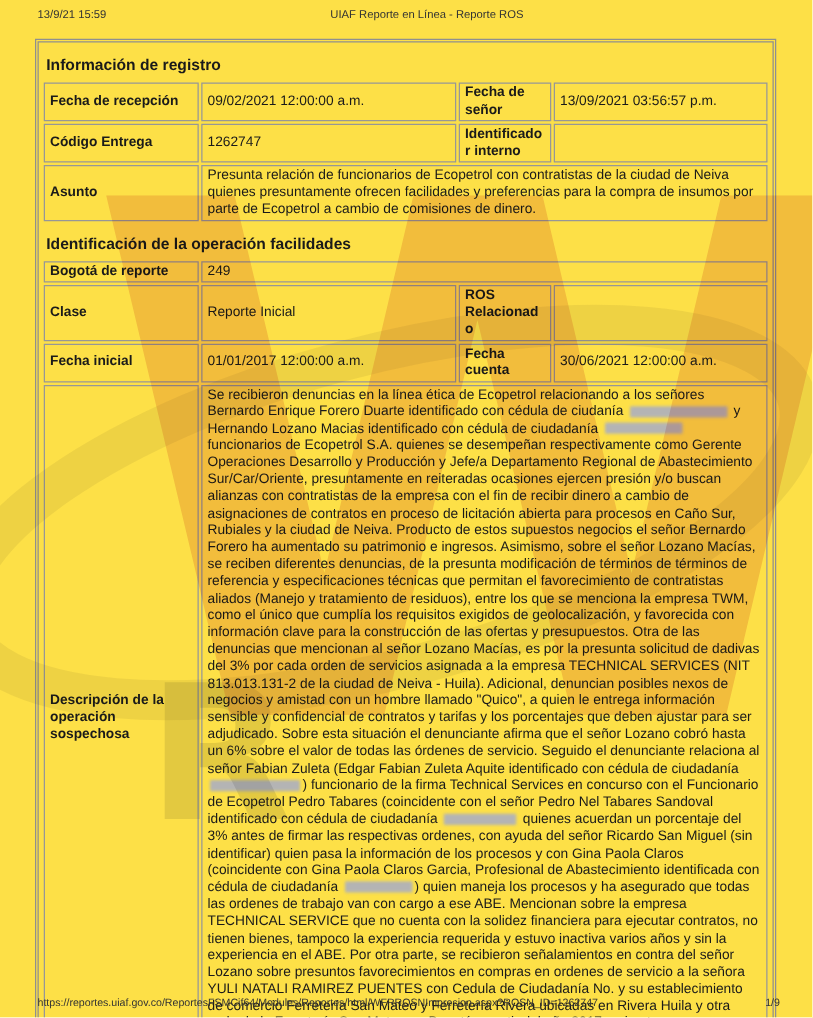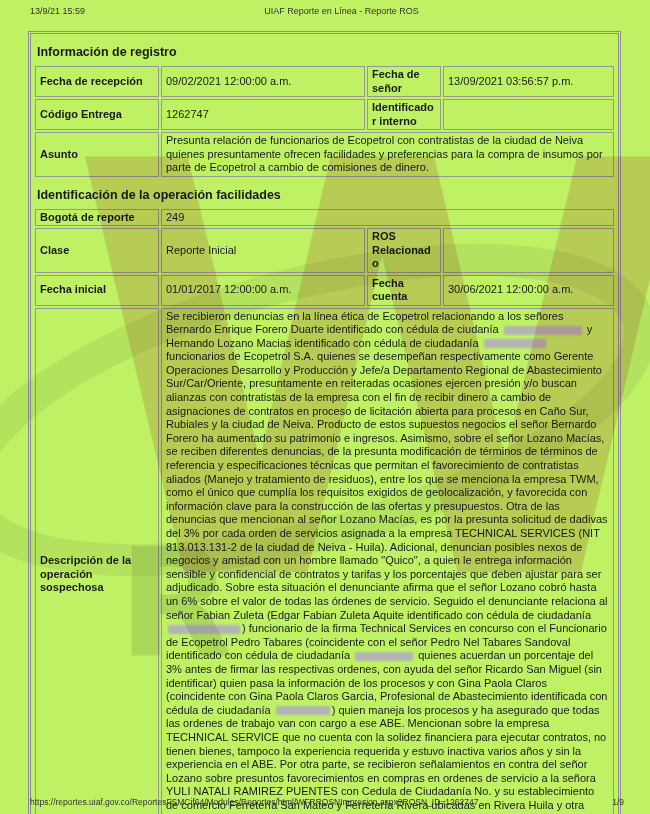--- a/index.html
+++ b/index.html
@@ -1,18 +1,18 @@
 <!DOCTYPE html>
 <html><head>
 <meta charset="utf-8">
 <style>
   html,body { margin:0; padding:0; background:#ffffff; }
   .page {
     position:relative; width:650px; height:814px; overflow:hidden;
-    background:#bef264; font-family:"Liberation Sans", sans-serif; color:#1a1a1a;
+    background:#fde047; font-family:"Liberation Sans", sans-serif; color:#1a1a1a;
   }
   .print-header { position:absolute; top:6px; left:0; width:100%; font-size:9px; color:#333; }
   .print-date { position:absolute; left:30px; top:0; }
   .print-title { display:block; text-align:center;margin-left:33px; }
 
   .report-box {
     position:absolute; left:30px; top:33px; width:589px; height:810px;
     border:1px solid #8f8f8f; outline:1px solid #8f8f8f; outline-offset:1px;
     box-sizing:border-box; padding:2px 2px 0 2px; background:transparent;
   }

